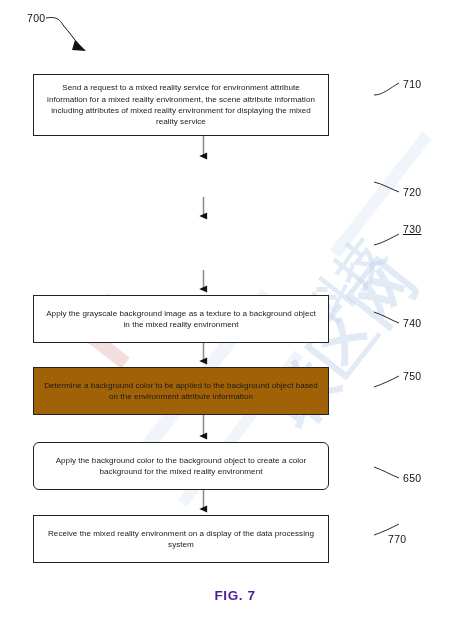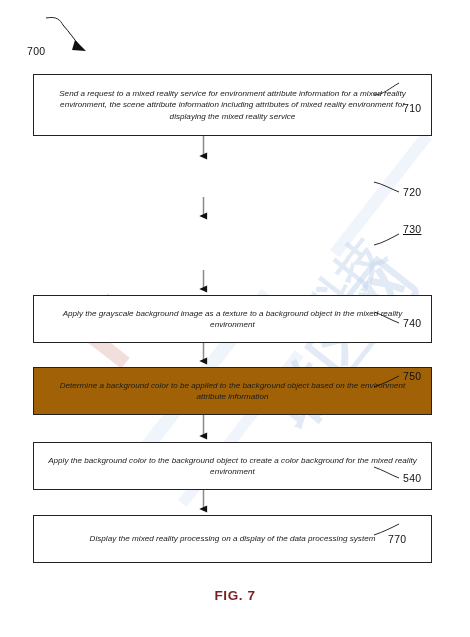--- a/index.html
+++ b/index.html
@@ -77,77 +77,76 @@
     left: 0; top: 0;
     width: 470px;
     height: 637px;
     z-index: 3;
     pointer-events: none;
   }
 
   .fbox {
     position: absolute;
     left: 33px;
-    width: 399px;
+    width: 296px;
     box-sizing: border-box;
     border: 1.4px solid #222222;
     background: #ffffff;
     display: flex;
     align-items: center;
     justify-content: center;
     text-align: center;
     z-index: 4;
-    font-style: italic;
   }
   .fbox .btext {
     display: block;
     font-size: 8.1px;
     line-height: 1.42;
     color: #1a1a1a;
     padding: 0 10px;
     letter-spacing: 0.02px;
   }
   .fbox.shaded {
     background: #a16207;
   }
 
   .b710 { top: 74px;  height: 62px; }
   .b720 { top: 162px; height: 35px; }
   .b730 { top: 222px; height: 48px; }
   .b740 { top: 295px; height: 48px; }
   .b750 { top: 367px; height: 48px; }
-  .b760 { top: 442px; height: 48px; }
+  .b760 { top: 442px; height: 48px; border-radius: 6px; }
   .b770 { top: 515px; height: 48px; }
 
   .refnum {
     position: absolute;
     font-size: 10.5px;
     color: #111111;
     z-index: 5;
     white-space: nowrap;
     letter-spacing: 0.3px;
   }
-  .r700 { left: 27px;  top: 12px; margin-top: 33px; }
-  .r710 { left: 403px; top: 78px; margin-top: 24px; }
+  .r700 { left: 27px;  top: 12px; }
+  .r710 { left: 403px; top: 78px; }
   .r720 { left: 403px; top: 186px; }
   .r730 { left: 403px; top: 223px; text-decoration: underline; }
   .r740 { left: 403px; top: 317px; }
   .r750 { left: 403px; top: 370px; }
   .r760 { left: 403px; top: 472px; }
   .r770 { left: 388px; top: 518px; margin-top: 15px; }
 
   .figcap {
     position: absolute;
     left: 0;
     top: 588px;
     width: 470px;
     text-align: center;
     font-size: 13.5px;
     font-weight: 700;
-    color: #7f1d1d;
+    color: #4c1d95;
     letter-spacing: 0.6px;
     z-index: 5;
   }
 </style>
 </head>
 <body>
 
 <div id="page">
 
   <div class="watermark">
@@ -206,28 +205,28 @@
 
     <div class="fbox b750 shaded">
       <span class="btext">Determine a background color to be applied to the background object based on the environment attribute information</span>
     </div>
 
     <div class="fbox b760">
       <span class="btext">Apply the background color to the background object to create a color background for the mixed reality environment</span>
     </div>
 
     <div class="fbox b770">
-      <span class="btext">Display the mixed reality processing on a display of the data processing system</span>
+      <span class="btext">Receive the mixed reality environment on a display of the data processing system</span>
     </div>
 
     <div class="refnum r700">700</div>
     <div class="refnum r710">710</div>
     <div class="refnum r720">720</div>
     <div class="refnum r730">730</div>
     <div class="refnum r740">740</div>
     <div class="refnum r750">750</div>
-    <div class="refnum r760">540</div>
+    <div class="refnum r760">650</div>
     <div class="refnum r770">770</div>
 
     <div class="figcap">FIG. 7</div>
   </div>
 
 </div>
 
 </body></html>

